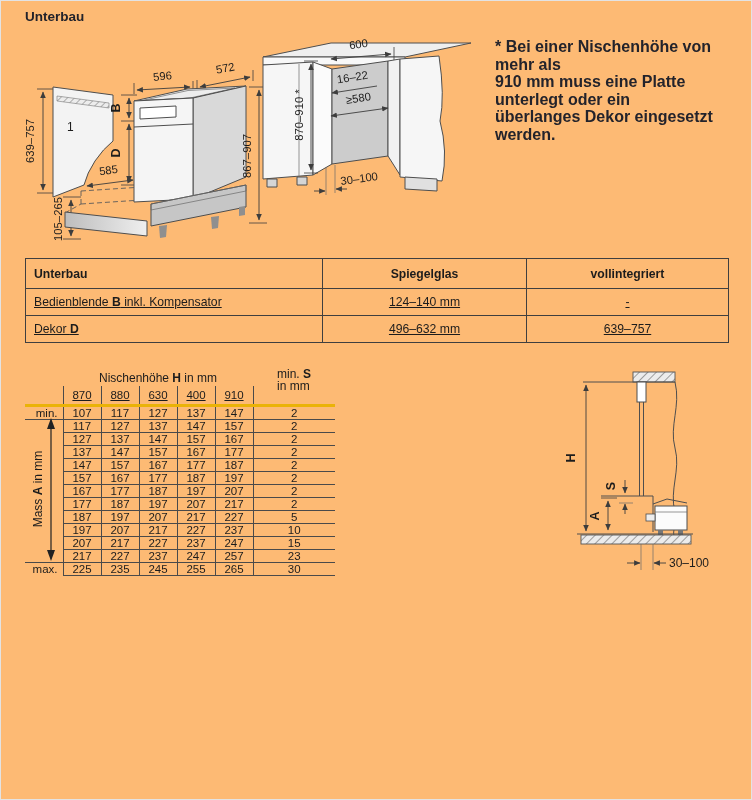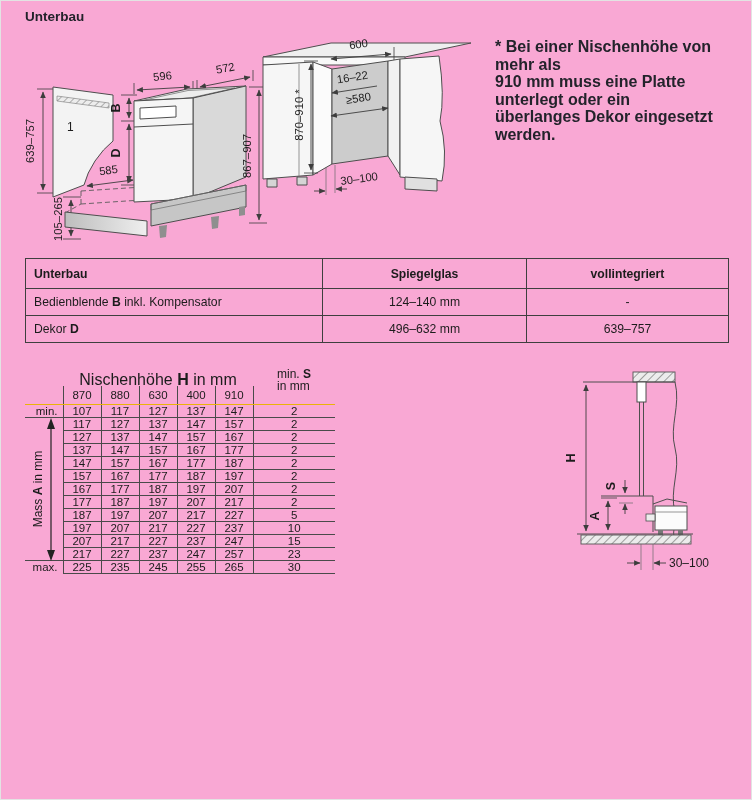--- a/index.html
+++ b/index.html
@@ -1,16 +1,16 @@
 <!DOCTYPE html>
 <html><head>
 <meta charset="utf-8">
 <style>
   html,body{margin:0;padding:0;background:#fff;}
-  .page{position:relative;width:752px;height:800px;background:#f9a8d4;overflow:hidden;
+  .page{position:relative;width:752px;height:800px;background:#fdba74;overflow:hidden;
         font-family:"Liberation Sans","DejaVu Sans",sans-serif;color:#1c1c1c;
         border:1px solid #e3e3e3;box-sizing:border-box;padding-left:44px;}
   .title{position:absolute;left:24px;top:8px;font-size:13.5px;font-weight:bold;color:#23232b;}
   .note{position:absolute;left:494px;top:37px;width:252px;font-size:16px;line-height:17.5px;
         white-space:pre-line;color:#23232b;font-weight:bold;}
   svg{position:absolute;}
   svg text{font-family:"Liberation Sans","DejaVu Sans",sans-serif;fill:#1c1c1c;}
   .dimtxt{font-size:11.3px;}
   .lettertxt{font-size:12.5px;font-weight:bold;}
   .itemtxt{font-size:12px;}
@@ -20,31 +20,31 @@
   .thin{stroke:#6a6a6a;stroke-width:0.7;fill:none;}
   .dash{stroke:#5a5a5a;stroke-width:0.9;stroke-dasharray:5 3;fill:none;}
 
   
   .spec-wrap{position:absolute;left:24px;top:257px;}
   table.spec{border-collapse:collapse;table-layout:fixed;width:703px;font-size:12.2px;}
   table.spec th,table.spec td{border:1px solid #3f3f3f;padding:0;}
   table.spec col.c1{width:297px;} table.spec col.c2{width:204px;} table.spec col.c3{width:202px;}
   table.spec tr.hdr th{height:29px;font-weight:bold;text-align:center;}
   table.spec tr.hdr th.left,table.spec td.left{text-align:left;padding-left:8px;}
-  table.spec td{height:26px;text-align:center;}
+  table.spec td{height:26px;text-align:center;text-decoration:underline;}
 
   
   .nh-wrap{position:absolute;left:24px;top:368px;width:320px;height:215px;}
-  .nh-title{position:absolute;left:40px;top:2px;width:186px;text-align:center;font-size:16px;}
+  .nh-title{position:absolute;left:40px;top:2px;width:186px;text-align:center;font-size:12px;}
   .nh-s{position:absolute;left:252px;top:0;width:64px;font-size:12px;line-height:11.5px;}
   table.nh{position:absolute;left:0;top:17px;border-collapse:collapse;table-layout:fixed;
            width:310px;font-size:11.5px;}
   table.nh col.cl{width:38px;} table.nh col.cv{width:38px;} table.nh col.cs{width:82px;}
   table.nh th,table.nh td{padding:0;text-align:center;font-weight:normal;}
-  table.nh th{height:18px;border-bottom:1px solid #eab308;}
+  table.nh th{height:18px;border-bottom:3px solid #eab308;text-decoration:underline;}
   table.nh th.hv,table.nh td.val,table.nh td.sval{border-left:1px solid #4a4a4a;}
   table.nh td{height:12px;line-height:12px;}
   table.nh td.val,table.nh td.sval{border-bottom:1px solid #4a4a4a;}
   table.nh td.lbl{text-align:right;padding-right:5px;}
   table.nh td.lbl.lb{border-bottom:1px solid #4a4a4a;}
   .axis-arrow-svg{left:20px;top:49px;}
   .axis-label{position:absolute;left:-61px;top:112px;width:150px;height:16px;text-align:center;
               font-size:12px;transform:rotate(-90deg);}
 </style>
 </head>

